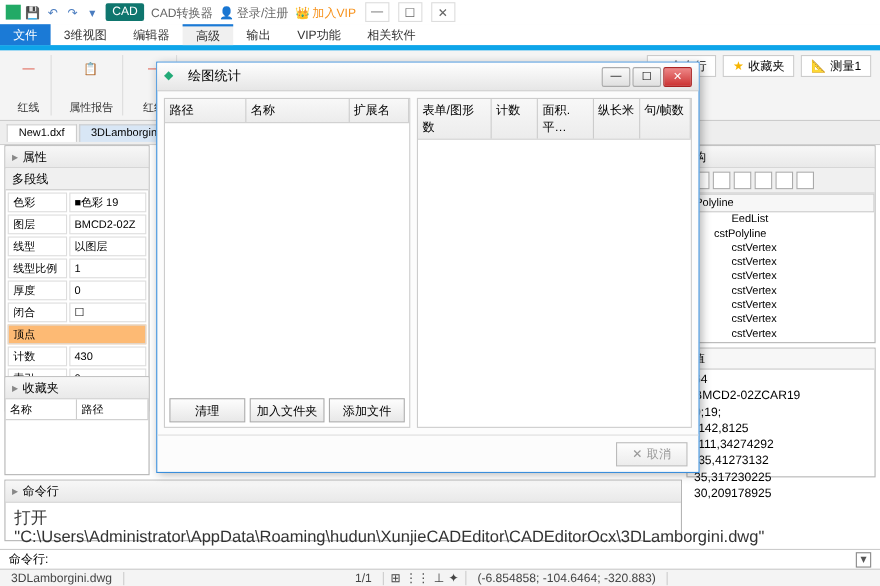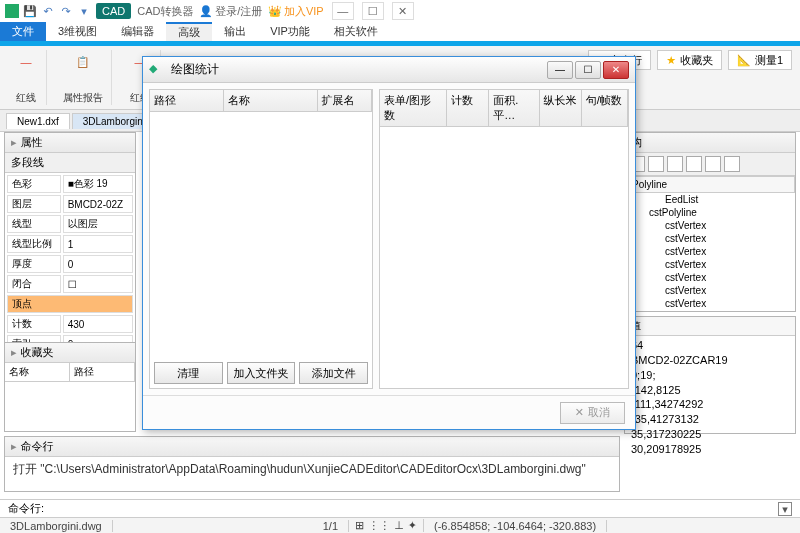--- a/index.html
+++ b/index.html
@@ -52,21 +52,21 @@
 .tree-tool { width: 16px; height: 16px; border: 1px solid #aaa; background: #fff; }
 .tree-item { padding: 1px 4px 1px 24px; font-size: 10px; }
 .tree-item.lvl2 { padding-left: 40px; }
 .tree-row-hdr { padding: 2px 6px; border: 1px solid #ccc; background: #f7f7f7; font-size: 10px; }
 
 .right-bot { right: 4px; top: 184px; width: 172px; height: 118px; }
 .val-hdr { padding: 2px 6px; border-bottom: 1px solid #ccc; background: #f7f7f7; font-size: 10px; }
 .val-body { padding: 2px 6px; font-size: 10px; line-height: 1.35; }
 
 .cmd-panel { left: 4px; top: 304px; width: 616px; height: 56px; }
-.cmd-text { padding: 4px 8px; font-size: 12px; color: #333; }
+.cmd-text { padding: 4px 8px; font-size: 15px; color: #333; }
 
 .cmd-line { position: absolute; left: 0; right: 0; bottom: 16px; height: 18px; display: flex; align-items: center; padding: 0 8px; border-top: 1px solid #ccc; background: #fff; }
 .cmd-line .lbl { margin-right: 6px; }
 .cmd-line .dd { margin-left: auto; width: 14px; height: 14px; border: 1px solid #888; text-align: center; line-height: 12px; color: #555; }
 
 .status-bar { position: absolute; bottom: 0; left: 0; right: 0; height: 16px; background: #f4f4f4; border-top: 1px solid #ccc; display: flex; align-items: center; font-size: 10px; color: #444; }
 .status-bar .seg { padding: 0 10px; border-right: 1px solid #ccc; }
 .status-bar .icons { display: flex; gap: 4px; padding: 0 6px; border-right: 1px solid #ccc; }
 
 .modal { position: absolute; left: 142px; top: 56px; width: 494px; height: 374px; background: #fcfcfc; border: 1px solid #3a8edb; box-shadow: 2px 2px 8px rgba(0,0,0,0.3); z-index: 50; display: flex; flex-direction: column; }

